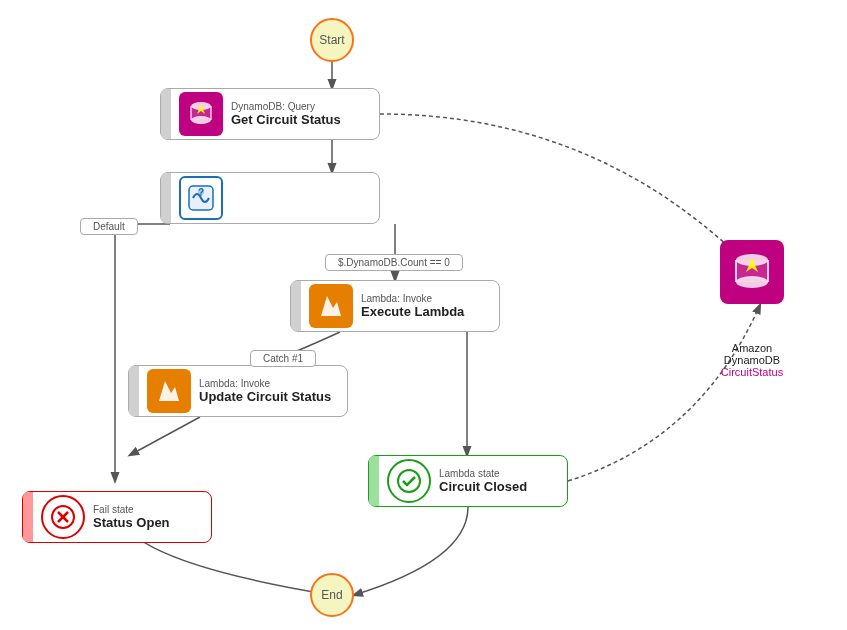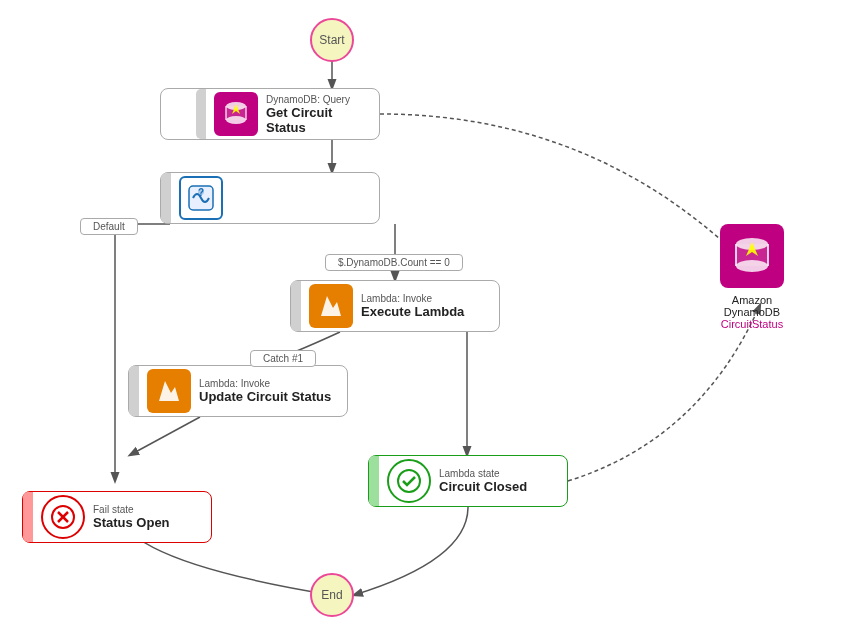--- a/index.html
+++ b/index.html
@@ -61,21 +61,21 @@
     }
     .node-label-main {
       font-size: 13px;
       font-weight: bold;
       color: #222;
     }
     
     .circle-node {
       position: absolute;
       border-radius: 50%;
-      border: 2px solid #ec4899;
+      border: 2px solid #f97316;
       background: #f5f5c0;
       display: flex;
       align-items: center;
       justify-content: center;
       font-size: 12px;
       color: #555;
     }
     
     .dynamo-side {
       position: absolute;
@@ -145,21 +145,21 @@
       <marker id="arrow" markerWidth="8" markerHeight="8" refX="6" refY="3" orient="auto">
         <path d="M0,0 L0,6 L8,3 z" fill="#555"></path>
       </marker>
     </defs>
   </svg>
 
   <div class="circle-node" style="width:44px;height:44px;left:310px;top:18px;">
     <span>Start</span>
   </div>
 
-  <div class="node" style="left:160px;top:88px;width:220px;height:52px;padding-left:35px;">
+  <div class="node" style="left:160px;top:88px;width:220px;height:52px;">
     <div class="node-separator"></div>
     <div class="node-icon" style="background:#bf0080;">
       <svg width="28" height="28" viewBox="0 0 28 28" fill="none">
         <ellipse cx="14" cy="6" rx="10" ry="4" fill="#fff" opacity="0.8"></ellipse>
         <rect x="4" y="6" width="20" height="14" fill="#fff" opacity="0.15"></rect>
         <ellipse cx="14" cy="20" rx="10" ry="4" fill="#fff" opacity="0.8"></ellipse>
         <line x1="4" y1="6" x2="4" y2="20" stroke="#fff" stroke-width="1.5" opacity="0.8"></line>
         <line x1="24" y1="6" x2="24" y2="20" stroke="#fff" stroke-width="1.5" opacity="0.8"></line>
         <path d="M 14 4 L 18 14 L 14 11 L 10 14 Z" fill="#ff0" opacity="0.9"></path>
       </svg>
@@ -234,21 +234,21 @@
     <div class="node-text">
       <span class="node-label-top">Lambda state</span>
       <span class="node-label-main">Circuit Closed</span>
     </div>
   </div>
 
   <div class="circle-node" style="width:44px;height:44px;left:310px;top:573px;">
     <span>End</span>
   </div>
 
-  <div class="dynamo-side" style="left:720px;top:224px;">
+  <div class="dynamo-side" style="left:720px;top:240px;gap:32px;">
     <div class="dynamo-side-icon">
       <svg width="44" height="44" viewBox="0 0 44 44" fill="none">
         <ellipse cx="22" cy="10" rx="16" ry="6" fill="#fff" opacity="0.8"></ellipse>
         <rect x="6" y="10" width="32" height="22" fill="#fff" opacity="0.15"></rect>
         <ellipse cx="22" cy="32" rx="16" ry="6" fill="#fff" opacity="0.8"></ellipse>
         <line x1="6" y1="10" x2="6" y2="32" stroke="#fff" stroke-width="2" opacity="0.8"></line>
         <line x1="38" y1="10" x2="38" y2="32" stroke="#fff" stroke-width="2" opacity="0.8"></line>
         <path d="M 22 8 L 28 22 L 22 18 L 16 22 Z" fill="#ff0" opacity="0.9"></path>
       </svg>
     </div>

